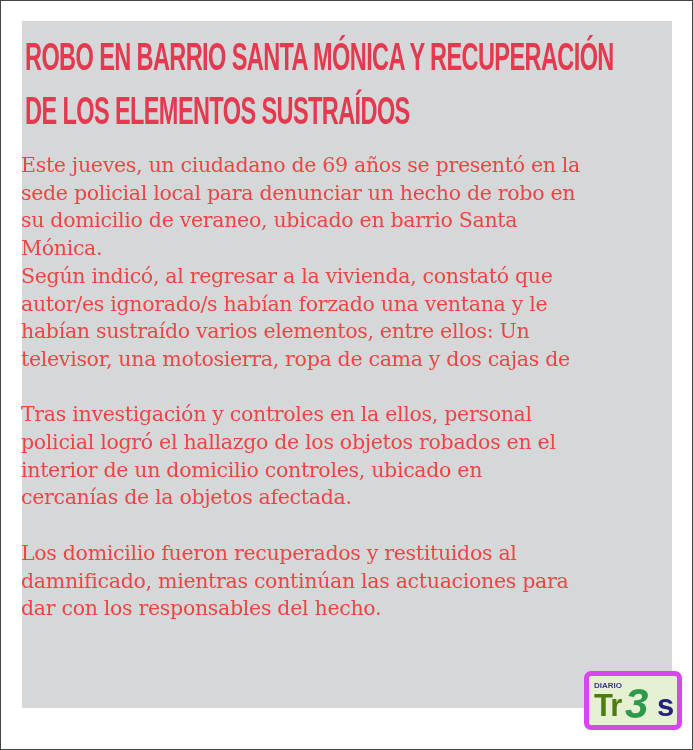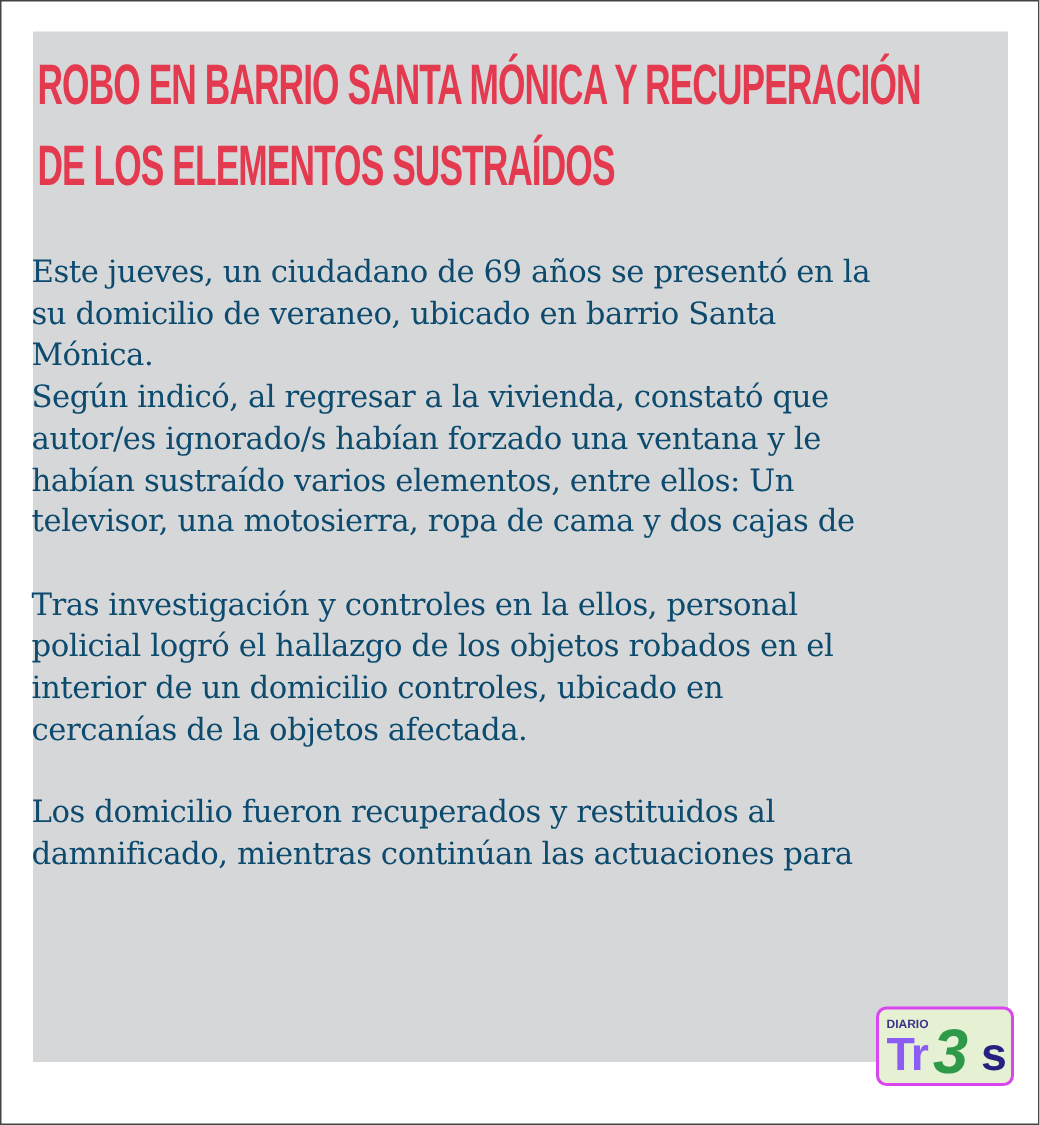--- a/index.html
+++ b/index.html
@@ -3,61 +3,63 @@
 <meta charset="utf-8">
 <style>
   html, body { margin:0; padding:0; }
   body { width:693px; height:750px; background:#fff; position:relative; overflow:hidden; }
   .frame { position:absolute; left:0; top:0; width:691px; height:748px; border:1px solid #444; background:#fff; }
   .panel { position:absolute; left:22px; top:21px; width:650px; height:687px; background:#d6d7d9; }
   .title { position:absolute; left:25px; top:30px; width:620px; color:#e43a4f;
     font-family:"Liberation Sans", sans-serif; font-weight:bold; font-size:38px; line-height:54px;
     letter-spacing:-1px; transform:scaleX(0.62); transform-origin:left top; white-space:nowrap; }
   .title span { display:block; }
-  .body { position:absolute; left:21px; top:168px; width:620px; color:#0c4a6e;
+  .body { position:absolute; left:21px; top:152px; width:620px; color:#ef4444;
     font-family:"DejaVu Serif", serif; font-size:20.5px; line-height:27.7px; letter-spacing:-0.3px; }
   .body p { margin:0 0 27.7px 0; }
   .body .l { display:block; white-space:nowrap; }
   .logo { position:absolute; left:584px; top:671px; width:88px; height:49px; border-radius:7px;
-    background:#e6f0d3; border:2px solid #d946ef; font-family:"Liberation Sans", sans-serif; }
+    background:#e6f0d3; border:5px solid #d946ef; font-family:"Liberation Sans", sans-serif; }
   .logo .diario { position:absolute; left:5px; top:5px; font-size:8px; font-weight:bold; color:#3a3587; }
-  .logo .tr { position:absolute; left:5px; top:12px; font-size:31px; font-weight:bold; color:#8b5cf6; letter-spacing:-1px; }
+  .logo .tr { position:absolute; left:5px; top:12px; font-size:31px; font-weight:bold; color:#4d7c0f; letter-spacing:-1px; }
   .logo .three { position:absolute; left:36px; top:4px; font-size:42px; font-weight:bold; color:#2e9a49; font-style:italic; }
   .logo .s { position:absolute; left:68px; top:12px; font-size:31px; font-weight:bold; color:#262080; }
 </style>
 </head>
 <body>
 
 <div class="frame"></div>
 <div class="panel"></div>
 
 <h1 class="title" style="margin:0">
   <span>ROBO EN BARRIO SANTA MÓNICA Y RECUPERACIÓN</span>
   <span>DE LOS ELEMENTOS SUSTRAÍDOS</span>
 </h1>
 
 <div class="body">
   <p>
     <span class="l">Este jueves, un ciudadano de 69 años se presentó en la</span>
+    <span class="l">sede policial local para denunciar un hecho de robo en</span>
     <span class="l">su domicilio de veraneo, ubicado en barrio Santa</span>
     <span class="l">Mónica.</span>
     <span class="l">Según indicó, al regresar a la vivienda, constató que</span>
     <span class="l">autor/es ignorado/s habían forzado una ventana y le</span>
     <span class="l">habían sustraído varios elementos, entre ellos: Un</span>
     <span class="l">televisor, una motosierra, ropa de cama y dos cajas de</span>
   </p>
   <p>
     <span class="l">Tras investigación y controles en la ellos, personal</span>
     <span class="l">policial logró el hallazgo de los objetos robados en el</span>
     <span class="l">interior de un domicilio controles, ubicado en</span>
     <span class="l">cercanías de la objetos afectada.</span>
   </p>
   <p>
     <span class="l">Los domicilio fueron recuperados y restituidos al</span>
     <span class="l">damnificado, mientras continúan las actuaciones para</span>
+    <span class="l">dar con los responsables del hecho.</span>
   </p>
 </div>
 
 <div class="logo">
   <span class="diario">DIARIO</span>
   <span class="tr">Tr</span>
   <span class="three">3</span>
   <span class="s">s</span>
 </div>
 

